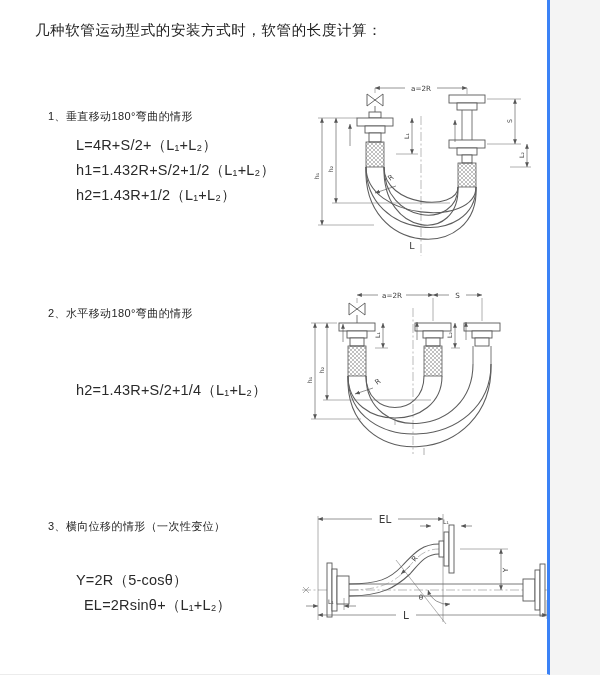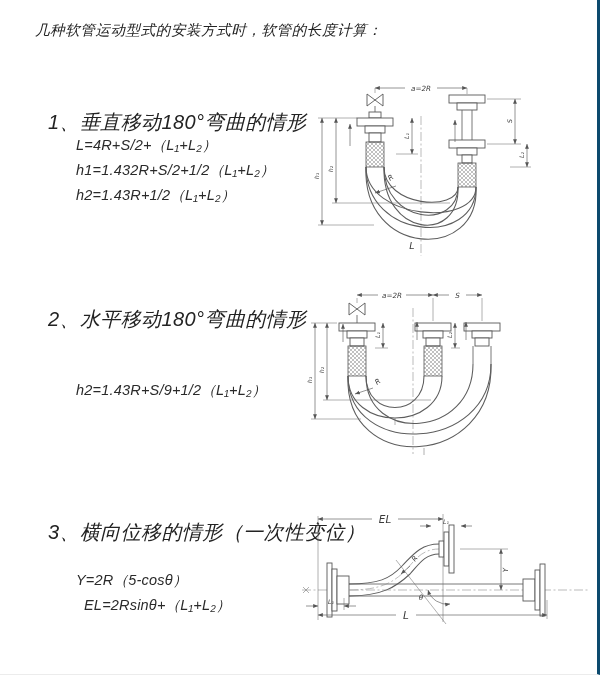--- a/index.html
+++ b/index.html
@@ -1,24 +1,24 @@
 <!DOCTYPE html>
 <html><head>
 <meta charset="utf-8">
 <style>
   html,body{margin:0;padding:0;background:#f4f4f4;}
   .canvas{
-    position:relative;width:600px;height:675px;background:#ffffff;
+    position:relative;width:550px;height:675px;background:#ffffff;
     font-family:"Liberation Sans","DejaVu Sans",sans-serif;
     overflow:hidden;box-sizing:border-box;
-    border-right:3px solid #0c4a6e;border-bottom:1px solid #ececec;font-style:italic;
+    border-right:3px solid #3b82f6;border-bottom:1px solid #ececec;
   }
   .txt{position:absolute;white-space:nowrap;color:#232323;font-weight:500;}
   .title{font-size:14.5px;letter-spacing:.6px;}
-  .heading{font-size:20px;letter-spacing:.4px;}
+  .heading{font-size:11px;letter-spacing:.4px;}
   .formula{font-size:14.5px;letter-spacing:.2px;color:#2a2a2a;text-align:right;}
   svg.dsvg{position:absolute;}
   svg .hose{stroke:#5d5d5d;stroke-width:1.05;fill:none;}
   svg .pipe{stroke:#6a6a6a;stroke-width:.9;fill:none;}
   svg .fl{fill:#ffffff;stroke:#585858;stroke-width:.9;}
   svg .braid{stroke:#585858;stroke-width:.8;}
   svg .dim{stroke:#5a5a5a;stroke-width:.65;fill:none;}
   svg .thin{stroke:#707070;stroke-width:.55;fill:none;}
   svg .cl{stroke:#8f8f8f;stroke-width:.6;fill:none;stroke-dasharray:9 2.5 2 2.5;}
   svg text{font-family:"DejaVu Sans",sans-serif;fill:#3a3a3a;}
@@ -30,21 +30,21 @@
 <div class="canvas">
 
   <div class="txt title" style="left:35px;top:21px">几种软管运动型式的安装方式时，软管的长度计算：</div>
 
   <div class="txt heading" style="left:48px;top:109px">1、垂直移动180°弯曲的情形</div>
   <div class="txt formula" style="left:76px;top:136px">L=4R+S/2+（L₁+L₂）</div>
   <div class="txt formula" style="left:76px;top:161px">h1=1.432R+S/2+1/2（L₁+L₂）</div>
   <div class="txt formula" style="left:76px;top:186px">h2=1.43R+1/2（L₁+L₂）</div>
 
   <div class="txt heading" style="left:48px;top:306px">2、水平移动180°弯曲的情形</div>
-  <div class="txt formula" style="left:76px;top:381px">h2=1.43R+S/9+1/2（L₁+L₂）</div>
+  <div class="txt formula" style="left:76px;top:381px">h2=1.43R+S/2+1/4（L₁+L₂）</div>
 
   <div class="txt heading" style="left:48px;top:519px">3、横向位移的情形（一次性变位）</div>
   <div class="txt formula" style="left:76px;top:571px">Y=2R（5-cosθ）</div>
   <div class="txt formula" style="left:84px;top:596px">EL=2Rsinθ+（L₁+L₂）</div>
 
   <svg class="dsvg" style="left:312px;top:72px" width="240" height="188" viewBox="0 0 240 188">
     <defs>
       <pattern id="hb1" width="4" height="4" patternUnits="userSpaceOnUse">
         <path d="M0,4 L4,0 M0,0 L4,4" stroke="#8d8d8d" stroke-width="0.55"></path>
       </pattern>

